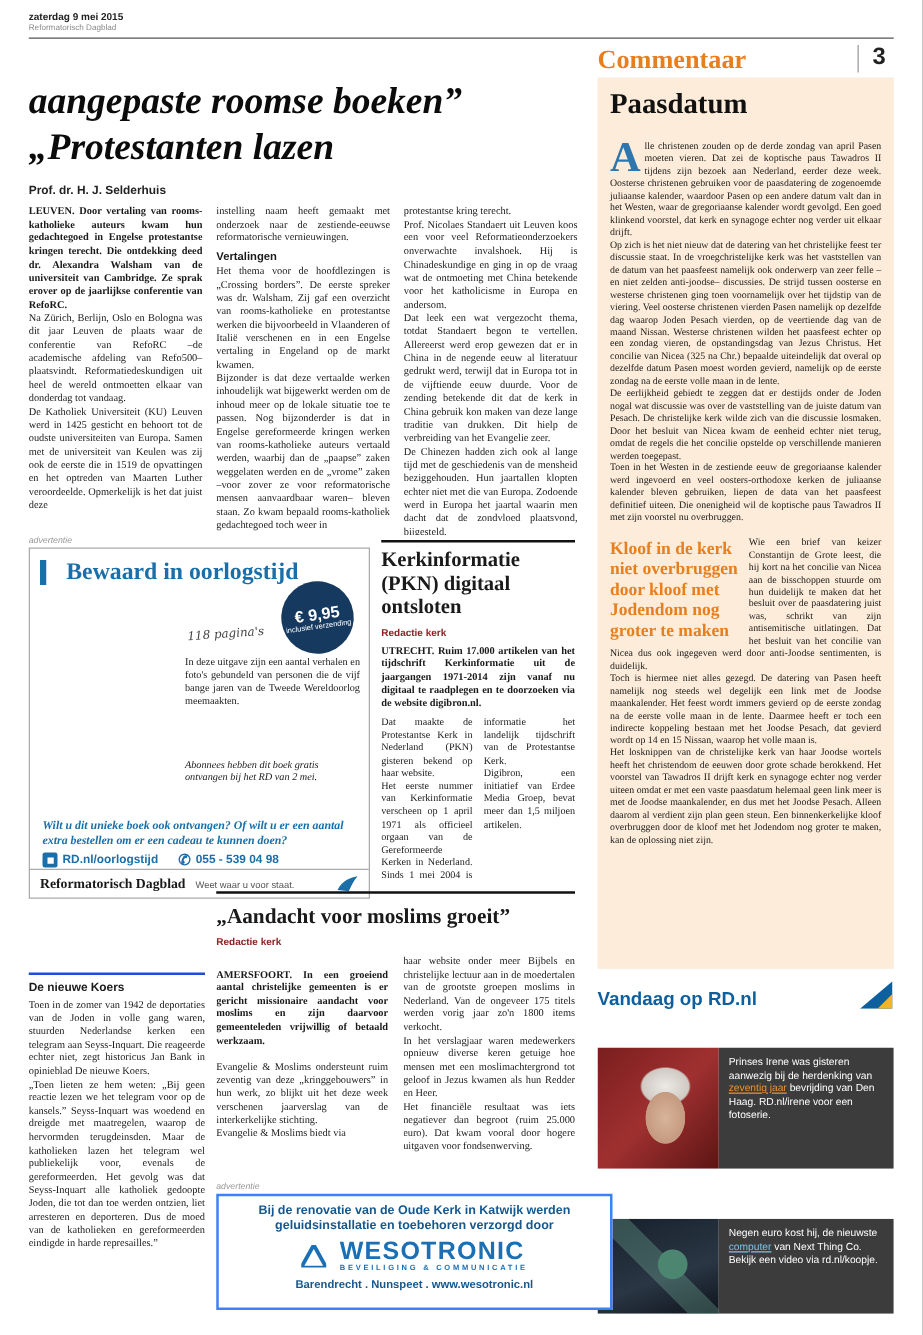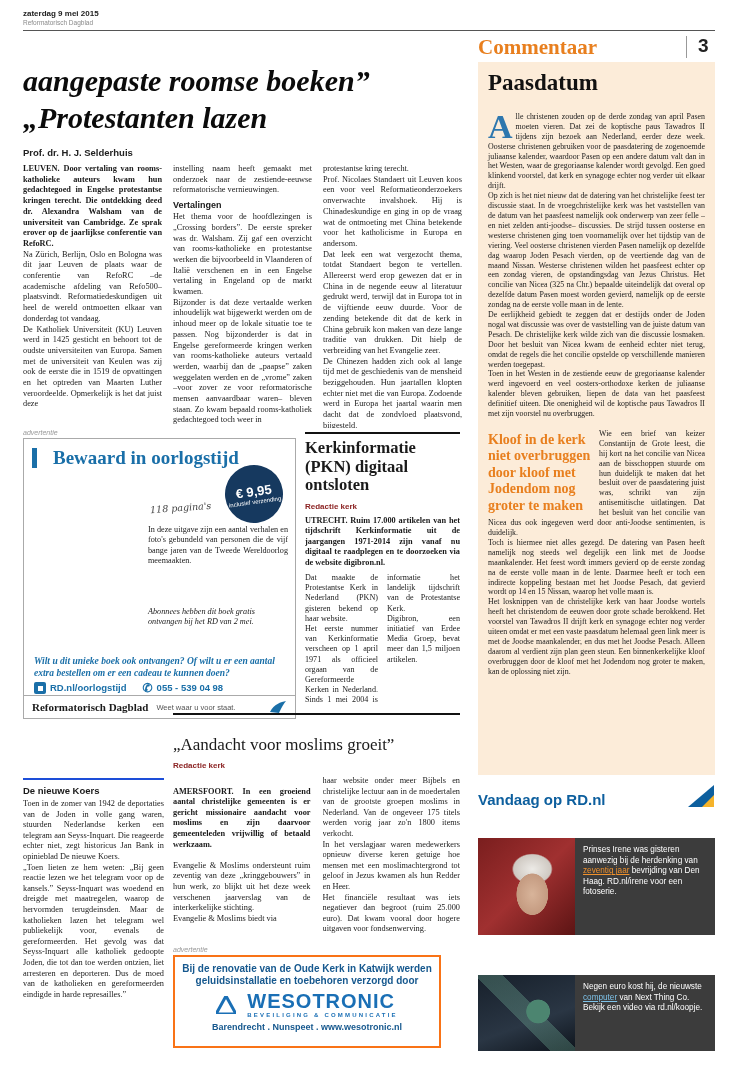--- a/index.html
+++ b/index.html
@@ -93,31 +93,31 @@
       radial-gradient(circle at 62% 48%, #4c8570 0 16%, rgba(0,0,0,0) 17%),
       linear-gradient(45deg, rgba(0,0,0,0) 42%, rgba(130,200,170,.28) 42%, rgba(130,200,170,.28) 58%, rgba(0,0,0,0) 58%),
       linear-gradient(160deg,#17202b,#2a3644 60%,#0e141c)}
   .rdnl-txt{flex:1;background:#3c3c3c;color:#fff;padding:7px 8px;
             font-family:"Liberation Sans",sans-serif;font-size:8.2px;line-height:10.6px;text-align:left}
   .lnk-orange{color:#f0912c;text-decoration:underline;cursor:pointer}
   .lnk-blue{color:#7ec2e8;text-decoration:underline;cursor:pointer}
 
   
   .moslims{left:173px;top:713px;width:287px;height:232px;border-top:2px solid #111;overflow:hidden}
-  .moslims h2{font-weight:normal;font-size:17px;line-height:19px;margin-top:20px}
+  .moslims h2{font-weight:bold;font-size:17px;line-height:19px;margin-top:8px}
   .mos-cols{display:flex;gap:12px;margin-top:6px;height:176px;overflow:hidden}
   .mos-col{flex:1;font-size:8.3px;line-height:10.6px;text-align:justify;white-space:pre-line;overflow:hidden}
 
   
   .koers{left:23px;top:778px;width:141px;height:272px;border-top:2px solid #1d4ed8;overflow:hidden}
   .koers h3{font:bold 9.5px "Liberation Sans",sans-serif;margin:5px 0 3px}
   .koers .txt{font-size:8.3px;line-height:10.6px;text-align:justify;white-space:pre-line}
 
   
-  .ad2{left:173px;top:955px;width:268px;height:93px;border:2px solid #f97316;background:#fff;
+  .ad2{left:173px;top:955px;width:317px;height:93px;border:2px solid #3b82f6;background:#fff;
        text-align:center;padding-top:6px;font-family:"Liberation Sans",sans-serif}
   .ad2-line{font-weight:bold;font-size:10px;line-height:12px;color:#16588e}
   .ad2-logo{display:flex;justify-content:center;align-items:center;gap:11px;margin-top:4px}
   .ad2-brandwrap{text-align:left}
   .ad2-brand{font-weight:bold;font-size:20px;line-height:21px;color:#1a6fb5;letter-spacing:1px}
   .ad2-sub{font-weight:bold;font-size:6px;color:#1a6fb5;letter-spacing:2.2px}
   .ad2-footer{font-weight:bold;font-size:9px;color:#16588e;margin-top:4px}
 </style>
 </head>
 <body>

